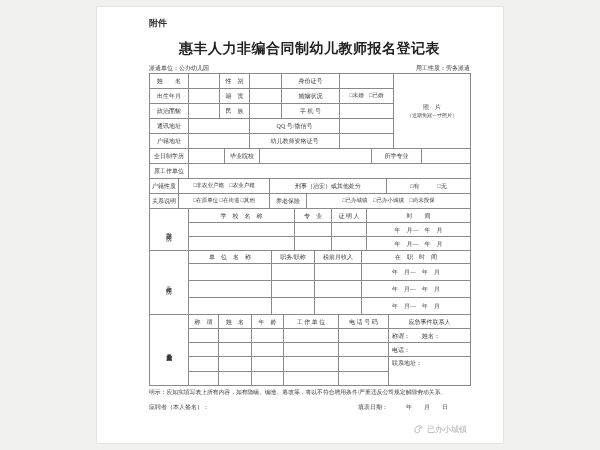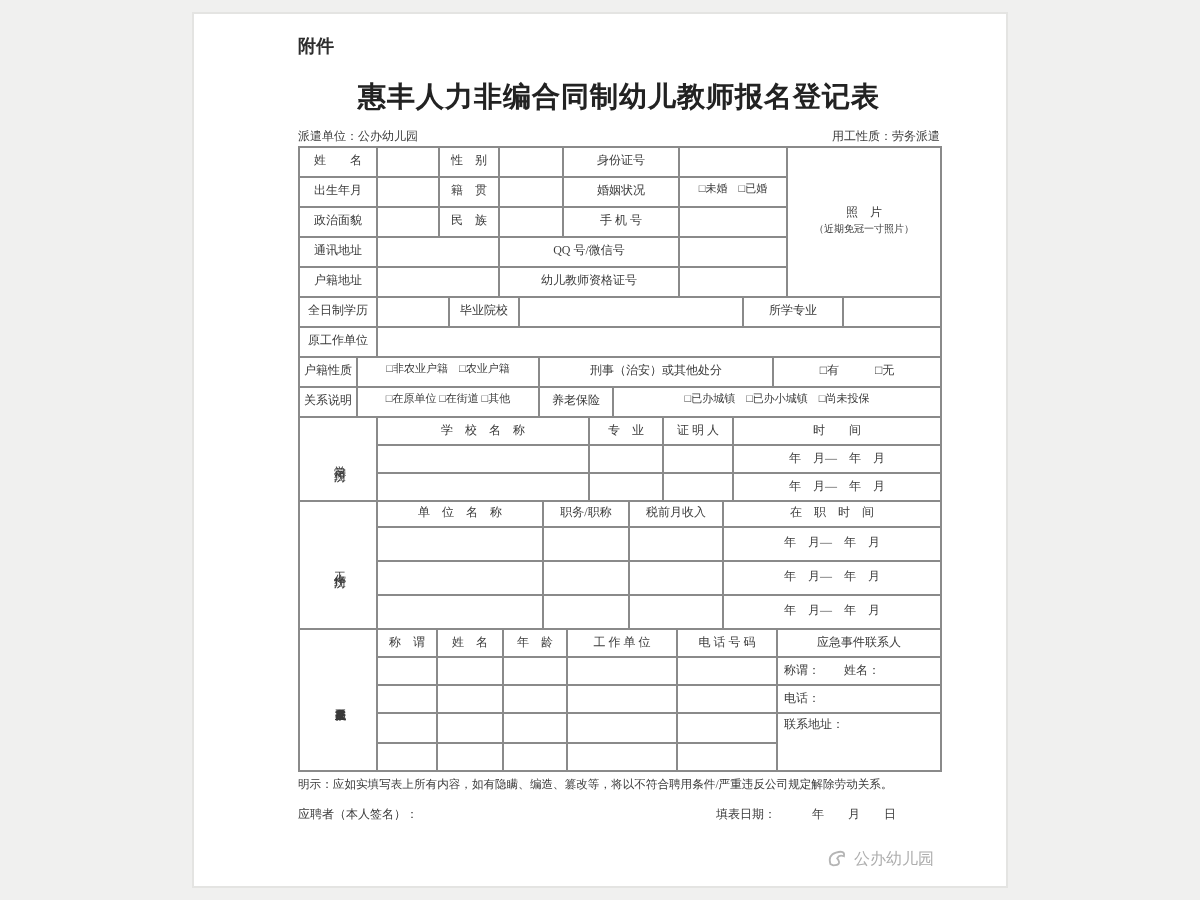--- a/index.html
+++ b/index.html
@@ -267,16 +267,16 @@
     <span>应聘者（本人签名）：</span>
     <span class="date">填表日期：　　　年　　月　　日</span>
   </div>
 
   <div class="watermark">
     <span>
       <svg width="11" height="11" viewBox="0 0 11 11">
         <path d="M2.2 8 Q0.8 3.6 5 2.3 Q9.6 0.9 9 4.1 Q6.6 3.1 5.6 5.2 Q8.2 8.6 3.6 8.7 Z" fill="none" stroke="#b5b5b5" stroke-width="0.9"></path>
       </svg>
     </span>
-    <span>公办幼儿园</span>
+    <span>已办小城镇</span>
   </div>
 
 </div>
 
 </body></html>

